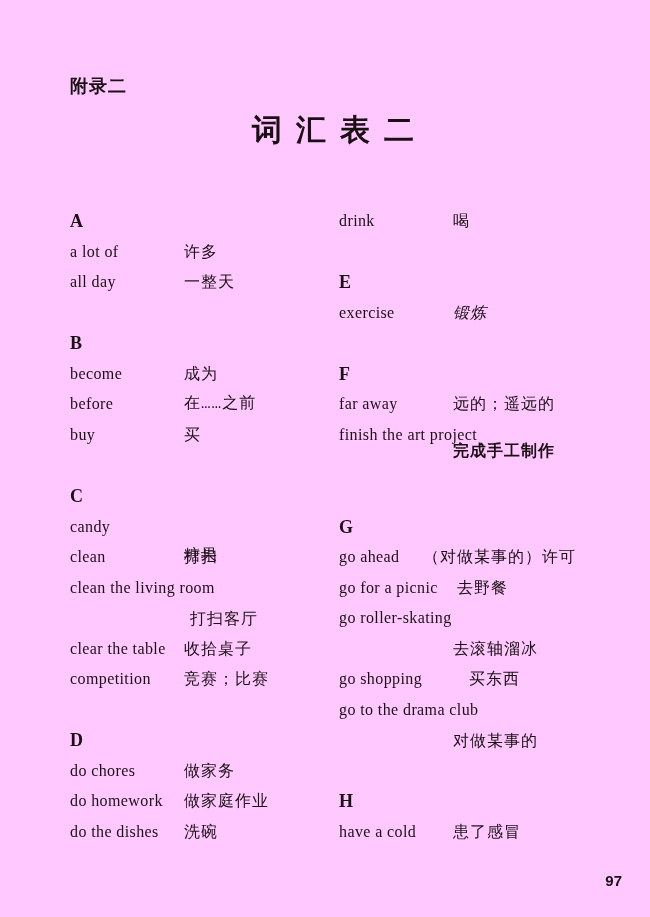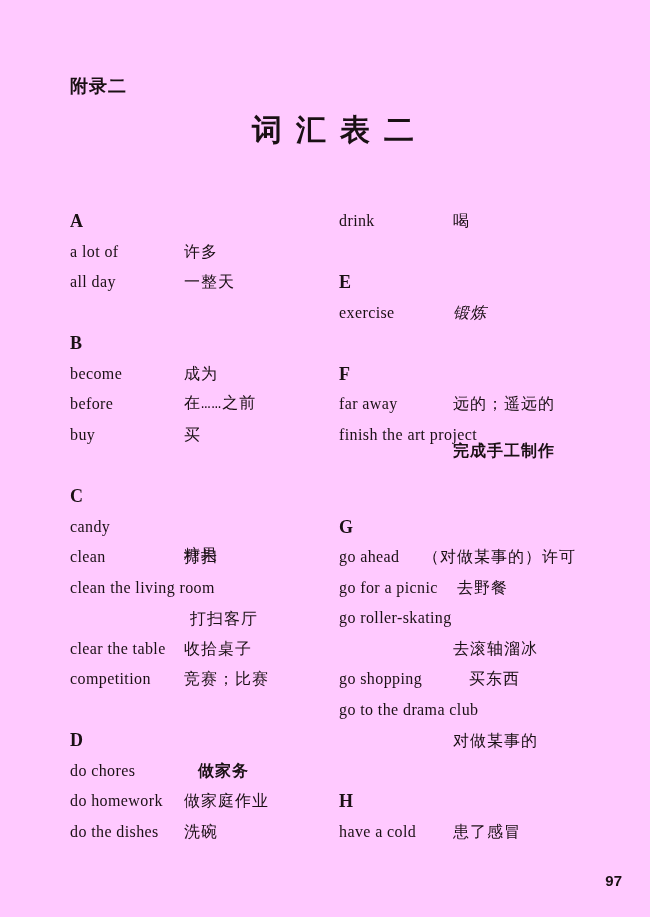--- a/index.html
+++ b/index.html
@@ -118,21 +118,21 @@
     <span class="zh" style="left:114px;">收拾桌子</span>
   </div>
   <div class="row" style="top:666px;">
     <span class="en">competition</span>
     <span class="zh" style="left:114px;">竞赛；比赛</span>
   </div>
 
   <div class="row letter" style="top:727px;">D</div>
   <div class="row" style="top:758px;">
     <span class="en">do chores</span>
-    <span class="zh" style="left:128px;font-weight:bold;">做家务</span>
+    <span class="zh" style="left:114px;">做家务</span>
   </div>
   <div class="row" style="top:788px;">
     <span class="en">do homework</span>
     <span class="zh" style="left:114px;">做家庭作业</span>
   </div>
   <div class="row" style="top:819px;">
     <span class="en">do the dishes</span>
     <span class="zh" style="left:114px;">洗碗</span>
   </div>
 </div>

